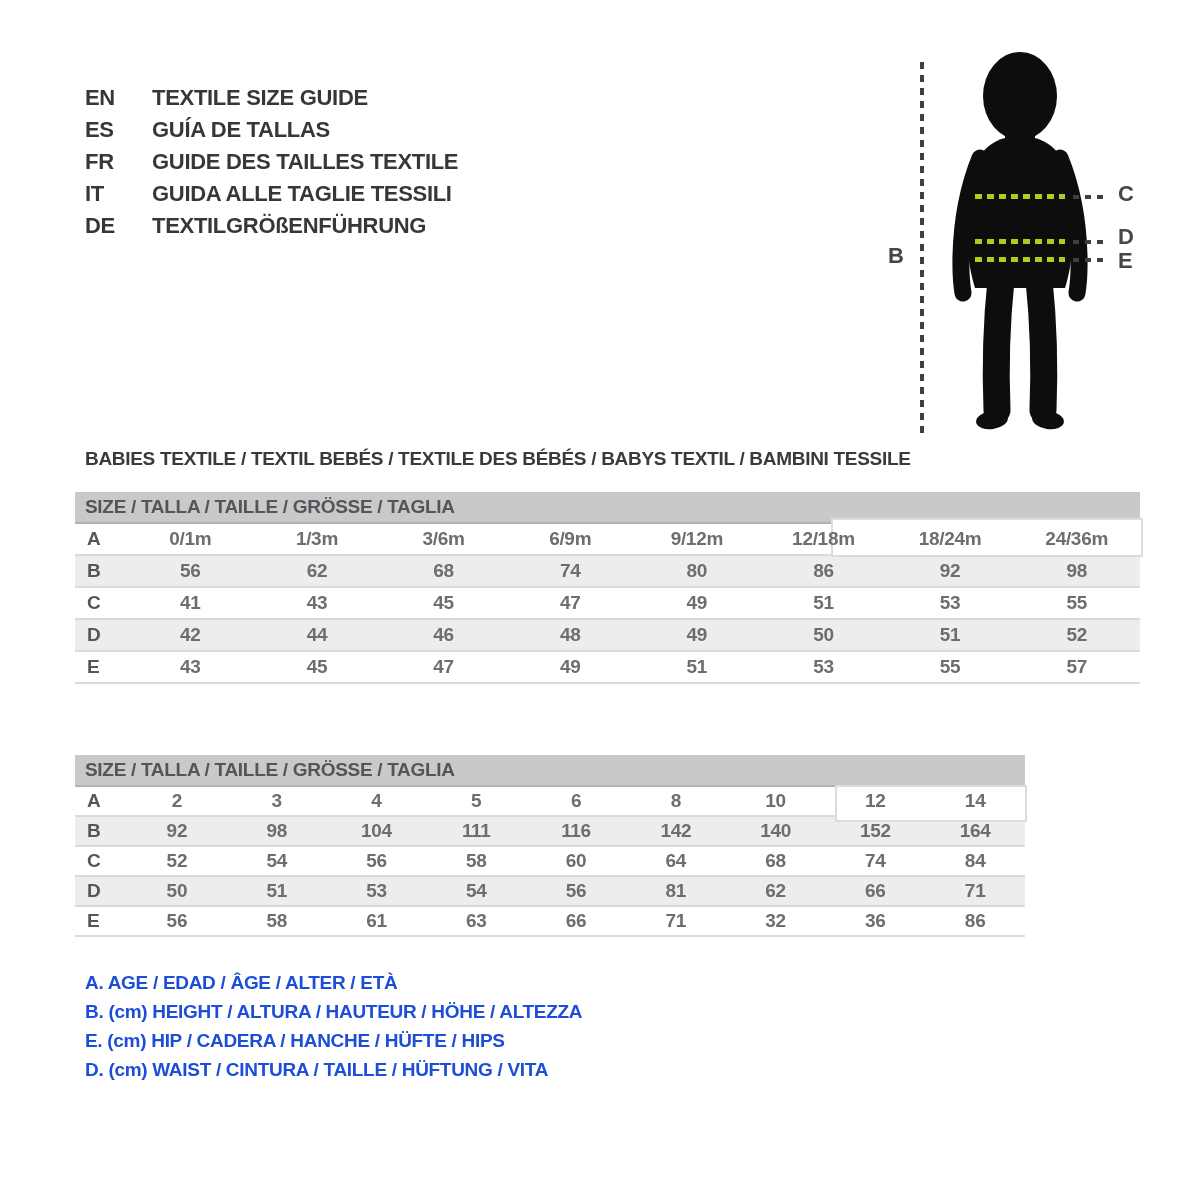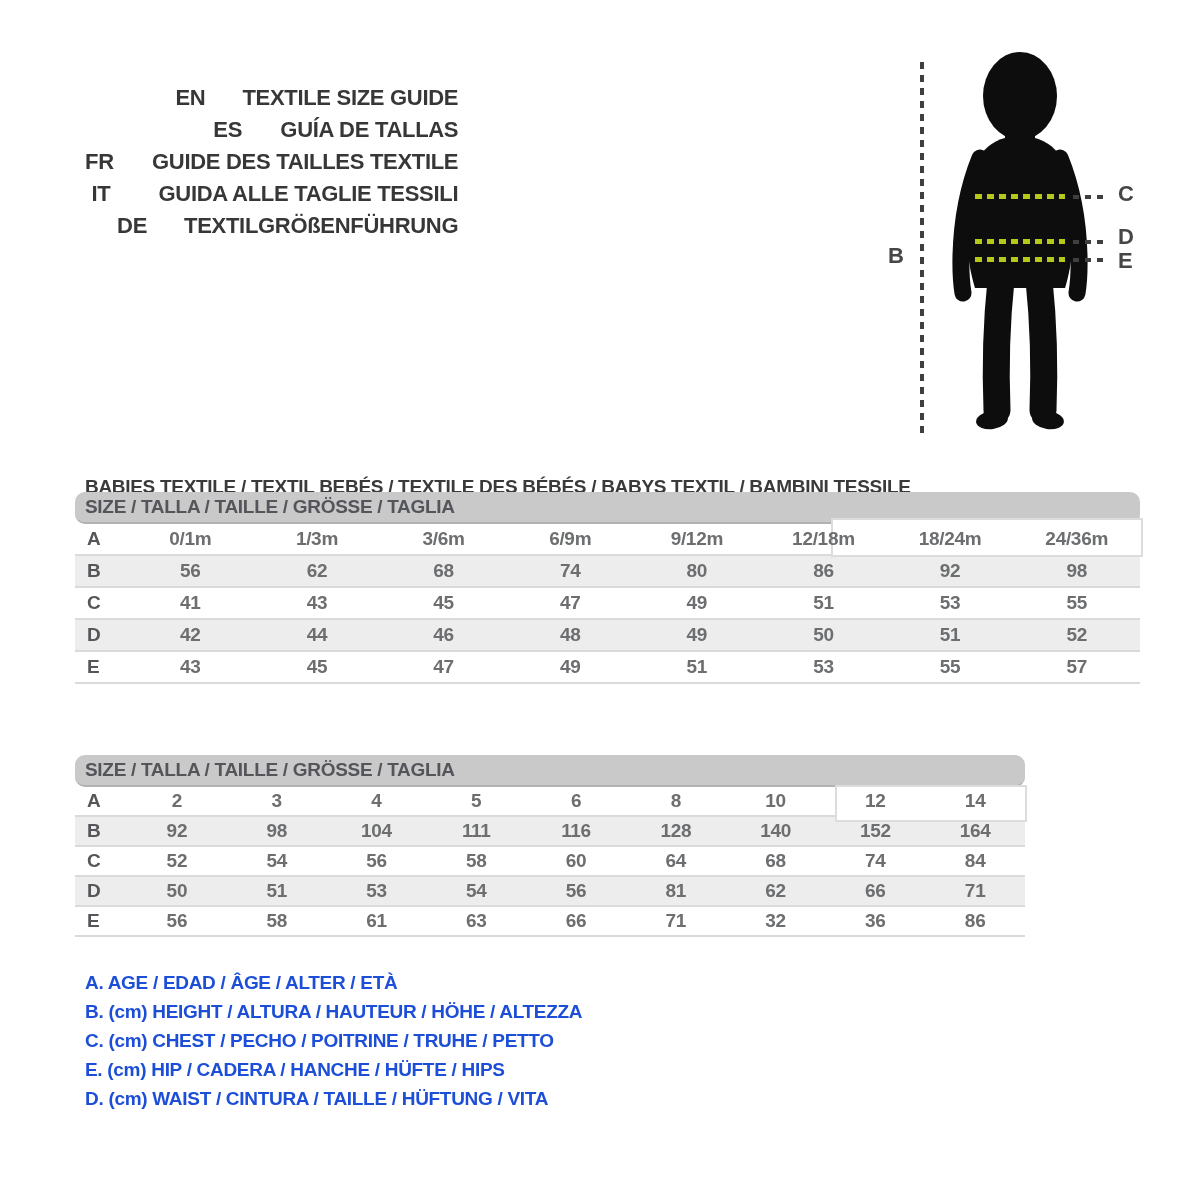--- a/index.html
+++ b/index.html
@@ -4,21 +4,21 @@
 <style>
   html,body { margin:0; padding:0; background:#ffffff; }
   .canvas {
     position:relative; width:1200px; height:1200px; background:#ffffff;
     font-family:"Liberation Sans","DejaVu Sans",sans-serif; overflow:hidden;
     --accent-green:#b4c919; --dash-dark:#3f3f3f;
   }
 
   
   .lang-block { position:absolute; left:85px; top:82px; }
-  .lang-row { display:flex; height:32px; align-items:center;justify-content:flex-end; }
+  .lang-row { display:flex; height:32px; align-items:center; }
   .lang-code, .lang-label {
     font-weight:700; font-size:22px; color:#373737; letter-spacing:-0.3px; white-space:nowrap;
   }
   .lang-code { width:67px; }
 
   
   .figure-svg { position:absolute; left:905px; top:50px; }
   .dotline-v {
     position:absolute; left:920px; top:62px; width:4px; height:372px;
     background:repeating-linear-gradient(180deg, var(--dash-dark) 0 7px, transparent 7px 13px);
@@ -37,21 +37,21 @@
   }
 
   
   .size-table { position:absolute; }
   .babies-table  { left:75px; top:492px; width:1065px; }
   .children-table{ left:75px; top:755px; width:950px; }
   .thead {
     position:relative; z-index:0; height:32px; box-sizing:border-box;
     background:#c9c9c9; border-bottom:2px solid #b2b2b2;
     display:flex; align-items:center; padding-left:10px;
-    font-size:19px; font-weight:700; color:#54555a; letter-spacing:-0.3px;border-radius:10px;
+    font-size:19px; font-weight:700; color:#54555a; letter-spacing:-0.3px;
   }
   .trow { display:flex; height:32px; box-sizing:border-box; border-bottom:2px solid #dadada; }
   .children-table .trow { height:30px; }
   .trow.alt { background:#ededed; }
   .cell {
     position:relative; z-index:2; flex:1; display:flex; align-items:center; justify-content:center;
     font-size:19px; font-weight:700; color:#6d6e70; letter-spacing:-0.3px; white-space:nowrap;
   }
   .cell.label { flex:0 0 40px; justify-content:flex-start; padding-left:12px; color:#55565a; }
 
@@ -117,21 +117,21 @@
   <span class="measure-label" style="left:1118px; top:182px;">C</span>
 
   <div class="mline green" style="left:975px; top:239px; width:90px;"></div>
   <div class="mline dark" style="left:1073px; top:240px; width:36px;"></div>
   <span class="measure-label" style="left:1118px; top:225px;">D</span>
 
   <div class="mline green" style="left:975px; top:257px; width:90px;"></div>
   <div class="mline dark" style="left:1073px; top:258px; width:36px;"></div>
   <span class="measure-label" style="left:1118px; top:249px;">E</span>
 
-  <div class="section-title" style="top:448px;margin-top:28px;">BABIES TEXTILE / TEXTIL BEBÉS / TEXTILE DES BÉBÉS / BABYS TEXTIL / BAMBINI TESSILE</div>
+  <div class="section-title" style="top:448px;">BABIES TEXTILE / TEXTIL BEBÉS / TEXTILE DES BÉBÉS / BABYS TEXTIL / BAMBINI TESSILE</div>
   <div class="size-table babies-table">
     <div class="thead">SIZE / TALLA / TAILLE / GRÖSSE / TAGLIA</div>
     <div>
         <div class="trow">
           <div class="cell label">A</div>
           <div class="cell">0/1m</div>
           <div class="cell">1/3m</div>
           <div class="cell">3/6m</div>
           <div class="cell">6/9m</div>
           <div class="cell">9/12m</div>
@@ -202,21 +202,21 @@
           <div class="cell">12</div>
           <div class="cell">14</div>
         </div>
         <div class="trow alt">
           <div class="cell label">B</div>
           <div class="cell">92</div>
           <div class="cell">98</div>
           <div class="cell">104</div>
           <div class="cell">111</div>
           <div class="cell">116</div>
-          <div class="cell">128</div>
+          <div class="cell">142</div>
           <div class="cell">140</div>
           <div class="cell">152</div>
           <div class="cell">164</div>
         </div>
         <div class="trow">
           <div class="cell label">C</div>
           <div class="cell">52</div>
           <div class="cell">54</div>
           <div class="cell">56</div>
           <div class="cell">58</div>
@@ -250,18 +250,17 @@
           <div class="cell">36</div>
           <div class="cell">86</div>
         </div>
       </div>
     <div class="overlay-box children-box"></div>
   </div>
 
   <div class="legend">
     <div class="legend-line">A. AGE / EDAD / ÂGE / ALTER / ETÀ</div>
     <div class="legend-line">B. (cm) HEIGHT / ALTURA / HAUTEUR / HÖHE / ALTEZZA</div>
-    <div class="legend-line">C. (cm) CHEST / PECHO / POITRINE / TRUHE / PETTO</div>
     <div class="legend-line">E. (cm) HIP / CADERA / HANCHE / HÜFTE / HIPS</div>
     <div class="legend-line">D. (cm) WAIST / CINTURA / TAILLE / HÜFTUNG / VITA</div>
   </div>
 
 </div>
 
 </body></html>

